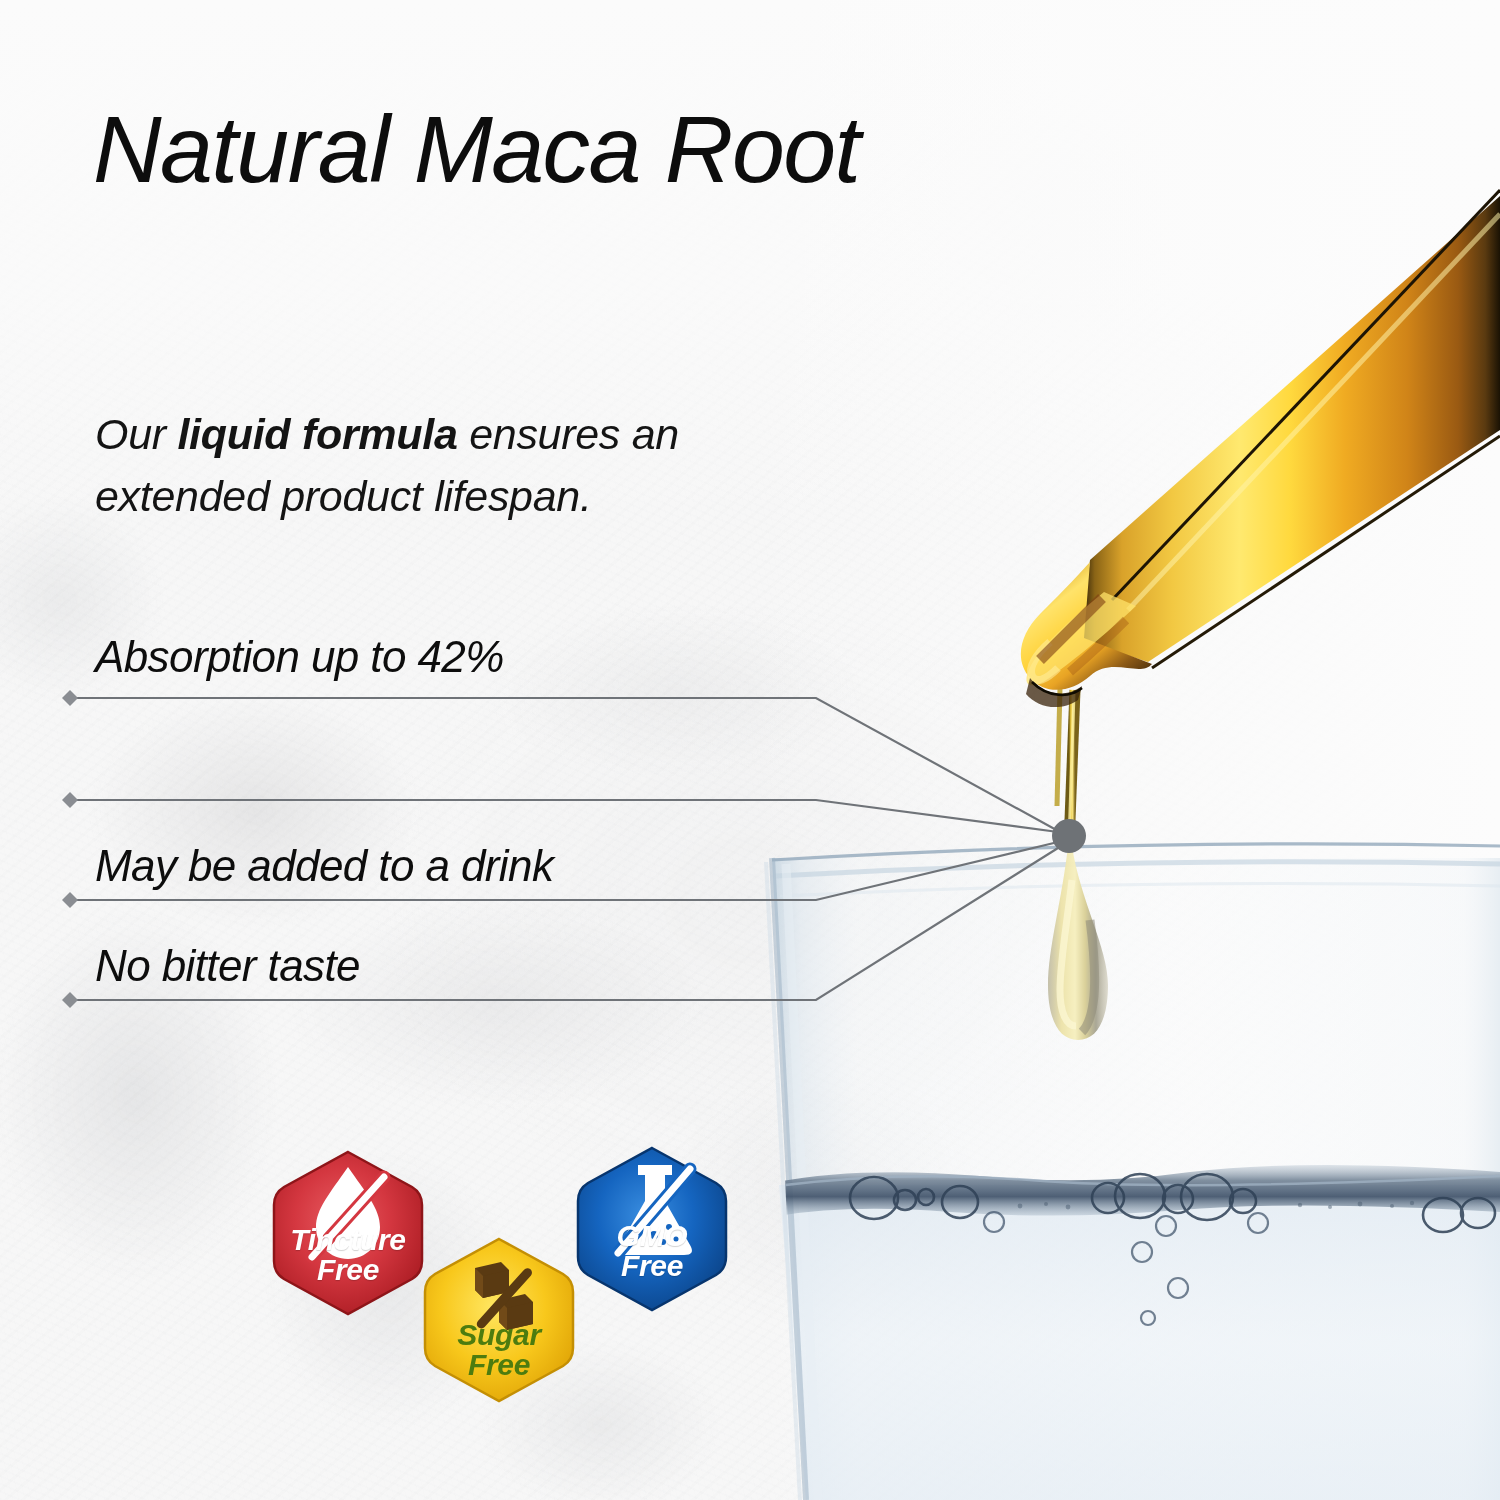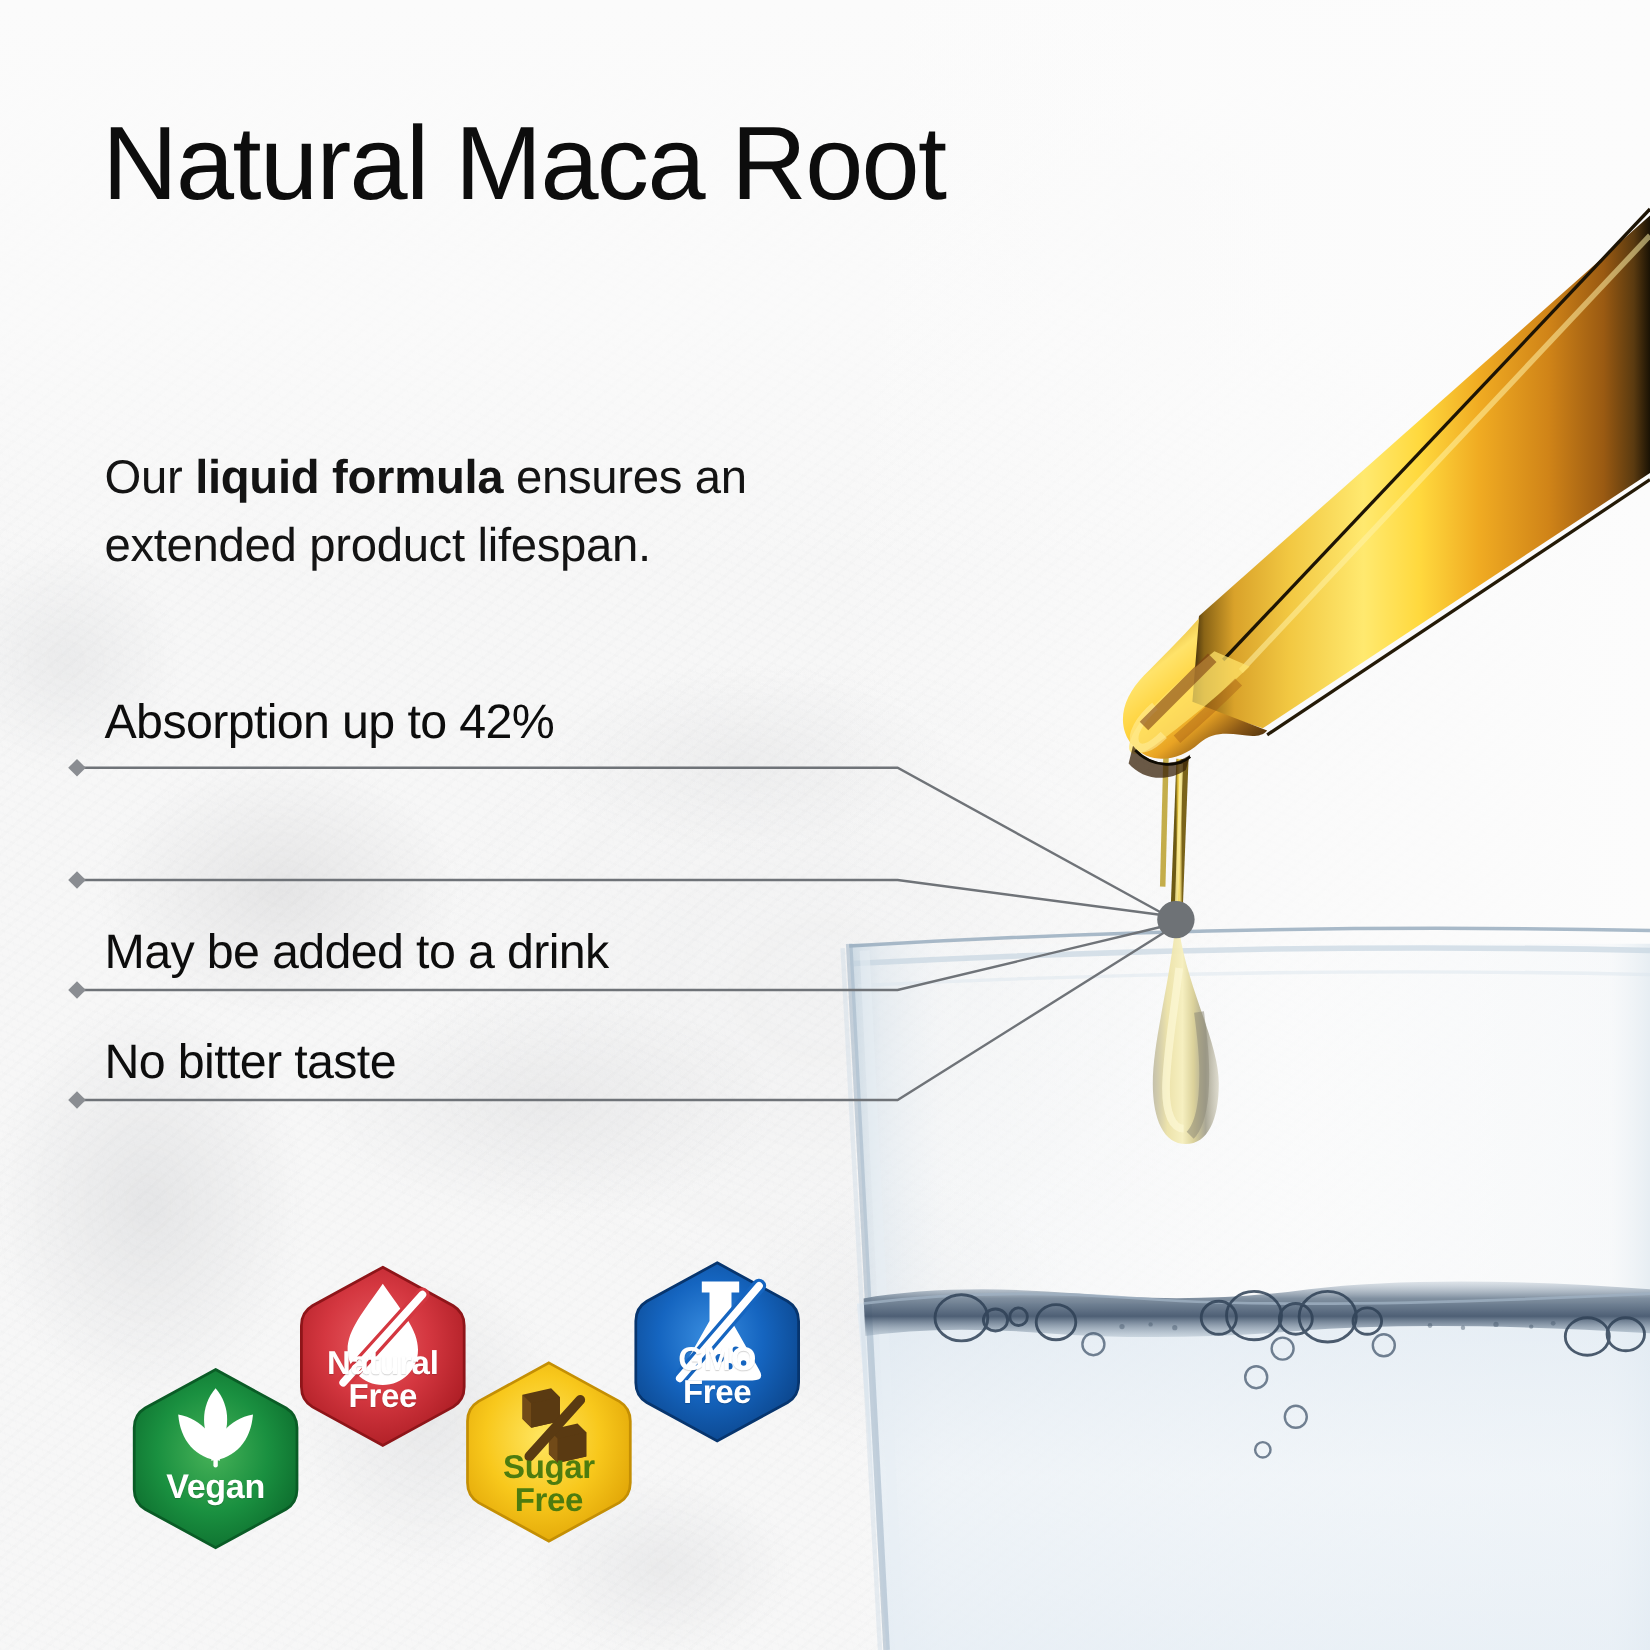--- a/index.html
+++ b/index.html
@@ -1,21 +1,21 @@
 <!DOCTYPE html>
 <html><head>
 <meta charset="utf-8">
 <style>
   html,body{margin:0;padding:0;}
   body{
     width:1500px;height:1500px;overflow:hidden;
     font-family:"Liberation Sans",sans-serif;
     background:#f8f8f8;
   }
-  #stage{position:relative;width:1500px;height:1500px;overflow:hidden;background:#f7f7f7;}
+  #stage{position:relative;width:1500px;height:1500px;overflow:hidden;background:#f7f7f7;font-style:italic;}
 
   
   .bg-base{position:absolute;inset:0;background:#f7f7f7;}
   .bg-tex{
     position:absolute;inset:0;opacity:.85;
     background:
       radial-gradient(ellipse 240px 170px at 17% 54%, rgba(198,198,200,.42), rgba(255,255,255,0) 70%),
       radial-gradient(ellipse 200px 260px at 9% 73%, rgba(186,188,192,.34), rgba(255,255,255,0) 72%),
       radial-gradient(ellipse 300px 150px at 33% 67%, rgba(200,201,204,.30), rgba(255,255,255,0) 70%),
       radial-gradient(ellipse 180px 200px at 26% 86%, rgba(192,194,198,.30), rgba(255,255,255,0) 70%),
@@ -265,58 +265,39 @@
       <path d="M70 690 L78 698 L70 706 L62 698 Z"></path>
       <path d="M70 792 L78 800 L70 808 L62 800 Z"></path>
       <path d="M70 892 L78 900 L70 908 L62 900 Z"></path>
       <path d="M70 992 L78 1000 L70 1008 L62 1000 Z"></path>
     </g>
     <circle cx="1069" cy="836" r="17" fill="#6e7276"></circle>
   </svg>
 
   <div class="badges">
 
-    <div class="badge b-vegan">
-      <svg class="hexwrap" viewBox="0 0 172 172">
-        <defs>
-          <radialGradient id="gVegan" cx="48%" cy="46%" r="62%">
-            <stop offset="0" stop-color="#47b258"></stop>
-            <stop offset="0.55" stop-color="#1a9040"></stop>
-            <stop offset="1" stop-color="#0c6a2c"></stop>
-          </radialGradient>
-        </defs>
-        <path d="M86 5 L150 40 Q160 46 160 58 L160 114 Q160 126 150 132 L86 167 L22 132 Q12 126 12 114 L12 58 Q12 46 22 40 Z" fill="url(#gVegan)" stroke="#0a5c26" stroke-width="2.5"></path>
-        <g fill="#ffffff">
-          <path d="M86 22 C 100 38 100 62 86 82 C 72 62 72 38 86 22 Z"></path>
-          <path d="M52 46 C 74 50 88 68 90 88 C 68 86 54 70 52 46 Z"></path>
-          <path d="M120 46 C 118 70 104 86 82 88 C 84 68 98 50 120 46 Z"></path>
-          <rect x="84" y="72" width="4" height="22" rx="2"></rect>
-        </g>
-      </svg>
-      <div class="label">Vegan</div>
-    </div>
 
     <div class="badge b-alcohol">
       <svg class="hexwrap" viewBox="0 0 172 172">
         <defs>
           <radialGradient id="gAlc" cx="46%" cy="42%" r="64%">
             <stop offset="0" stop-color="#e85c61"></stop>
             <stop offset="0.5" stop-color="#d43740"></stop>
             <stop offset="1" stop-color="#ab1c23"></stop>
           </radialGradient>
         </defs>
         <path d="M86 5 L150 40 Q160 46 160 58 L160 114 Q160 126 150 132 L86 167 L22 132 Q12 126 12 114 L12 58 Q12 46 22 40 Z" fill="url(#gAlc)" stroke="#8e1519" stroke-width="2.5"></path>
         <g>
           <path d="M86 20 C 104 46 118 62 118 80 C 118 98 104 112 86 112 C 68 112 54 98 54 80 C 54 62 68 46 86 20 Z" fill="#ffffff"></path>
           <line x1="50" y1="110" x2="122" y2="30" stroke="#d43740" stroke-width="13" stroke-linecap="round"></line>
           <line x1="50" y1="110" x2="122" y2="30" stroke="#ffffff" stroke-width="7" stroke-linecap="round"></line>
         </g>
       </svg>
       <div class="label">
-        <div>Natural</div>
+        <div>Tincture</div>
         <div>Free</div>
       </div>
     </div>
 
     <div class="badge b-sugar">
       <svg class="hexwrap" viewBox="0 0 172 172">
         <defs>
           <radialGradient id="gSug" cx="46%" cy="42%" r="64%">
             <stop offset="0" stop-color="#ffe661"></stop>
             <stop offset="0.55" stop-color="#f8c81c"></stop>

